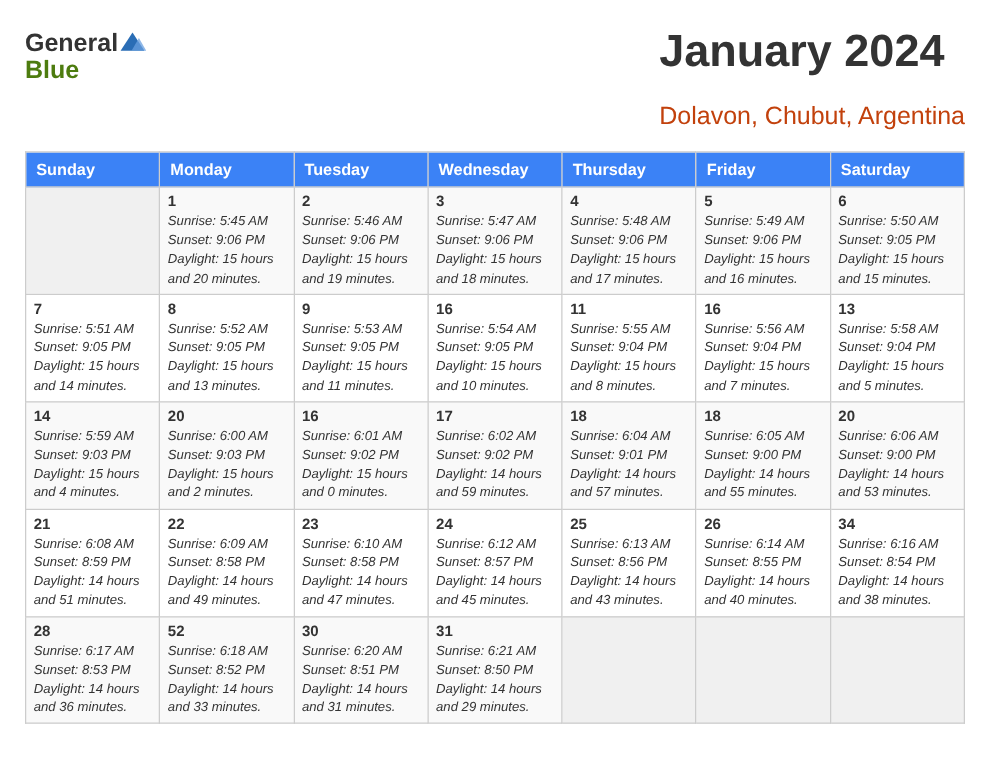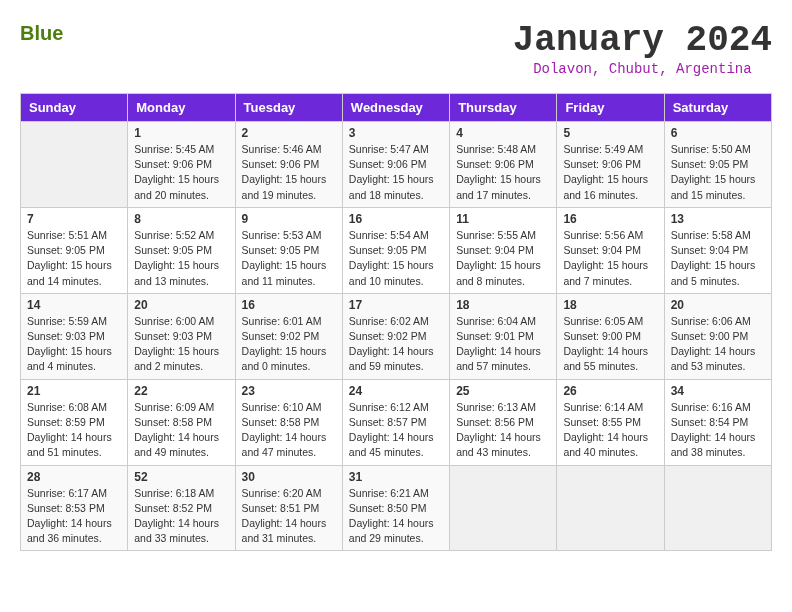--- a/index.html
+++ b/index.html
@@ -15,38 +15,38 @@
       justify-content: space-between;
       align-items: flex-start;
       margin-bottom: 16px;
     }
     .logo {
       display: flex;
       flex-direction: column;
       align-items: flex-start;
     }
     .title-block {
-      text-align: center;
-      font-family: Liberation Mono, monospace;
+      text-align: left;
     }
     .calendar-title {
       font-size: 36px;
       font-weight: bold;
       color: #333;
     }
     .calendar-subtitle {
-      font-size: 14px;
-      color: #a21caf;
+      font-size: 20px;
+      color: #c2410c;
+      margin-top: 20px;
     }
     .calendar {
       width: 100%;
       border-collapse: collapse;
     }
     .calendar thead tr th {
-      background-color: #6d28d9;
+      background-color: #3b82f6;
       color: #fff;
       font-size: 13px;
       font-weight: bold;
       text-align: left;
       padding: 6px 8px;
       border: 1px solid #ccc;
     }
     .calendar tbody tr td {
       vertical-align: top;
       border: 1px solid #ccc;
@@ -65,30 +65,38 @@
     }
     .day-number {
       font-size: 12px;
       font-weight: bold;
       display: block;
       margin-bottom: 2px;
     }
     .day-info {
       line-height: 1.45;
       font-size: 10.5px;
+      font-style: italic;
     }
     .empty-cell {
       background: #f0f0f0 !important;
     }
   </style>
 </head>
 <body>
 
 <div class="header">
   <div class="logo">
+  <div style="display:flex; align-items:center;">
+    <span style="font-size:20px;font-weight:bold;color:#333;">General</span>
+    <svg width="22" height="22" viewBox="0 0 30 26" style="margin-left:1px;margin-top:-4px;">
+      <polygon points="2,22 15,2 28,22" fill="#2a6db5"></polygon>
+      <polygon points="14,22 22,8 30,22" fill="#6aa0e0" opacity="0.75"></polygon>
+    </svg>
+  </div>
   <div style="margin-top:-2px;">
     <span style="font-size:20px;font-weight:bold;color:#4d7c0f;">Blue</span>
   </div>
 </div>
   <div class="title-block">
     <div class="calendar-title">January 2024</div>
     <div class="calendar-subtitle">Dolavon, Chubut, Argentina</div>
   </div>
 </div>
 

